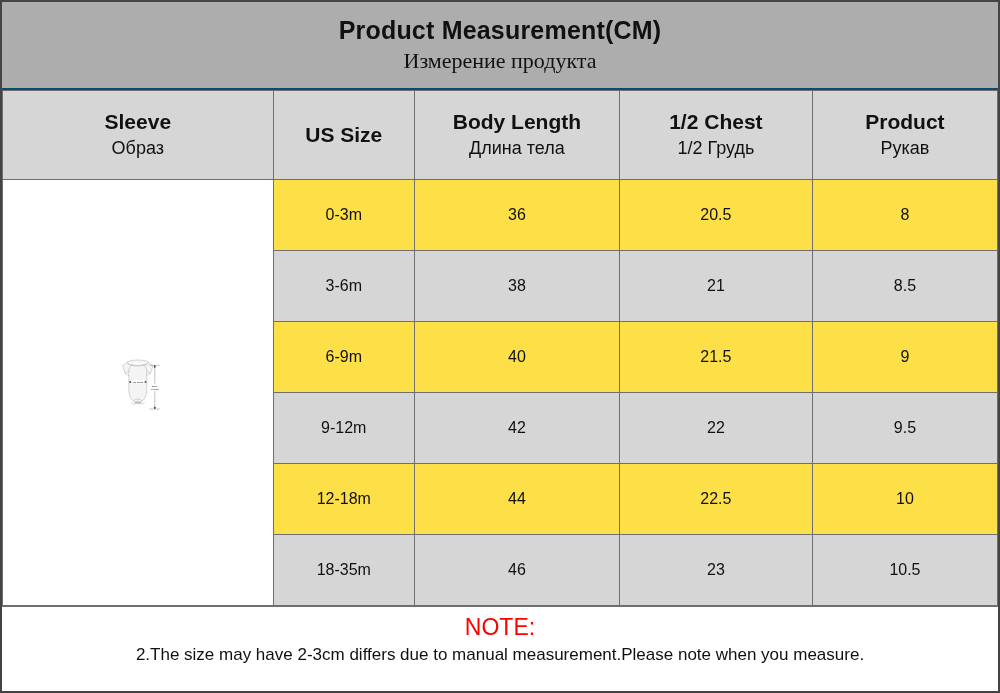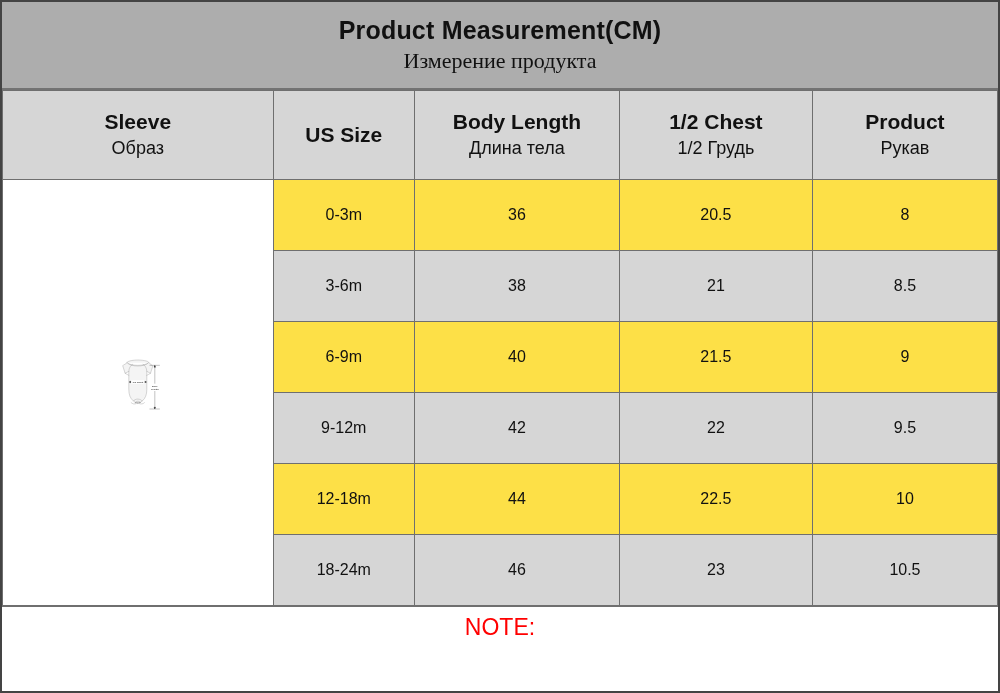--- a/index.html
+++ b/index.html
@@ -19,21 +19,21 @@
     width: 1000px;
     height: 693px;
     box-sizing: border-box;
     border: 2px solid #444444;
     background: #ffffff;
   }
   
   .title-band {
     height: 88px;
     background: #adadad;
-    border-bottom: 2px solid #737373;
+    border-bottom: 2px solid #0c4a6e;
     display: flex;
     flex-direction: column;
     align-items: center;
     justify-content: center;
     box-sizing: border-box;
     text-align: right;
   }
   .title-main {
     font-size: 25px;
     font-weight: bold;
@@ -238,25 +238,26 @@
         <td>22</td>
         <td>9.5</td>
       </tr>
       <tr class="odd">
         <td>12-18m</td>
         <td>44</td>
         <td>22.5</td>
         <td>10</td>
       </tr>
       <tr class="even">
-        <td>18-24m</td>
+        <td>18-35m</td>
         <td>46</td>
         <td>23</td>
         <td>10.5</td>
       </tr>
     </tbody>
   </table>
 
   <div class="note-band">
     <div class="note-title">NOTE:</div>
+    <div class="note-line">2.The size may have 2-3cm differs due to manual measurement.Please note when you measure.</div>
   </div>
 
 </div>
 
 </body></html>

